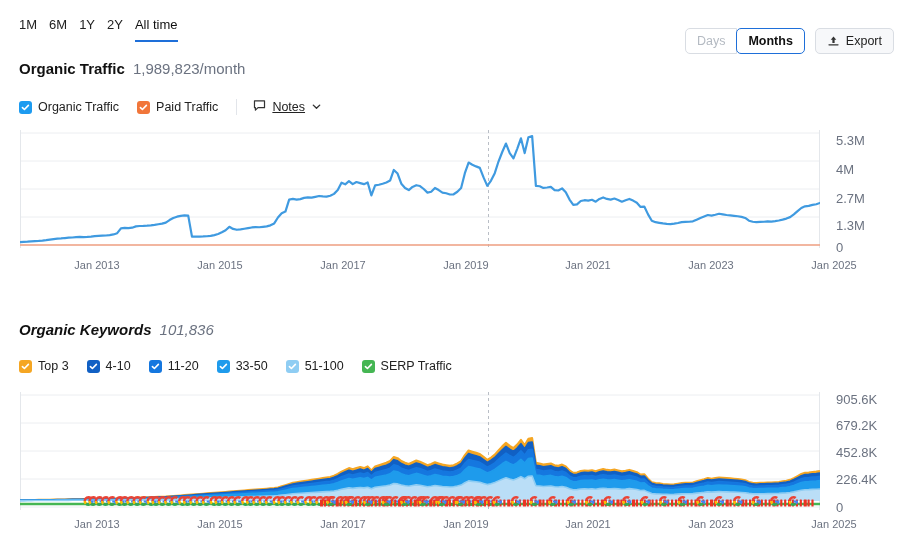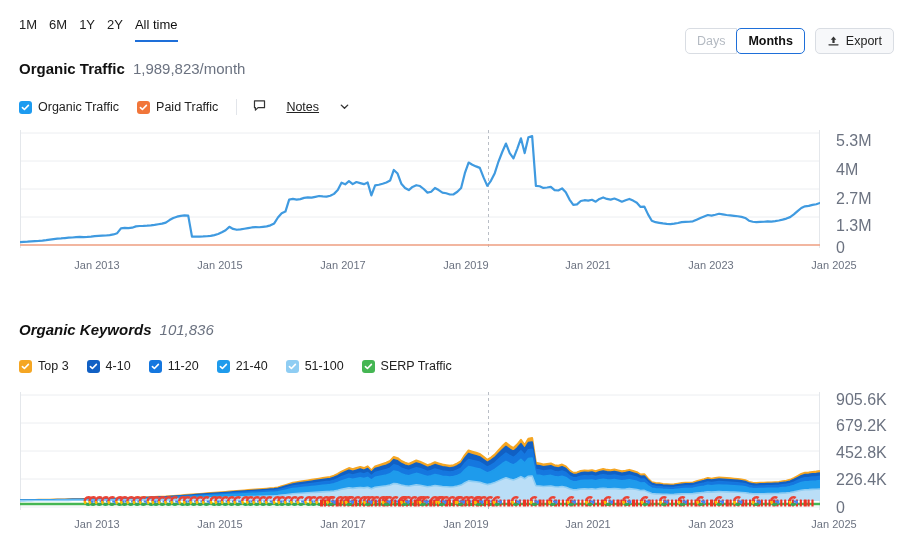--- a/index.html
+++ b/index.html
@@ -74,30 +74,30 @@
     display: flex; align-items: center; justify-content: center;
     flex: 0 0 auto;
   }
   .cb svg { display: block; }
   .legend-label { font-size: 12.5px; color: #222222; }
 
   .legend-divider {
     width: 1px; height: 16px; background: #e2e5ea; margin: 0 16px 0 0;
   }
   .notes-btn {
-    display: flex; align-items: center; gap: 20px; cursor: pointer; text-decoration: underline;
+    display: flex; align-items: center; gap: 6px; cursor: pointer; text-decoration: underline;
   }
   .notes-btn .lbl { font-size: 12.5px; color: #222222; }
 
   
   .chart-wrap { position: absolute; }
   .chart-svg { display: block; }
   .ylabels { position: absolute; }
   .ylabel {
-    position: absolute; font-size: 16px; color: #6b7280;
+    position: absolute; font-size: 13px; color: #6b7280;
     white-space: nowrap; line-height: 11px;
   }
   .xlabels { position: absolute; }
   .xlabel {
     position: absolute; font-size: 11px; color: #6b7280;
     white-space: nowrap; transform: translateX(-50%);
   }
 </style>
 </head>
 <body>
@@ -228,21 +228,21 @@
           </svg>
       </span>
       <span class="legend-label">11-20</span>
     </div>
     <div class="legend-item">
       <span class="cb" style="background:#1e9bec;">
         <svg width="9" height="9" viewBox="0 0 10 10">
             <path d="M1.6 5.1 L3.8 7.2 L8.2 2.6" stroke="#fff" stroke-width="1.8" fill="none" stroke-linecap="round" stroke-linejoin="round"></path>
           </svg>
       </span>
-      <span class="legend-label">21-40</span>
+      <span class="legend-label">33-50</span>
     </div>
     <div class="legend-item">
       <span class="cb" style="background:#8fcdf3;">
         <svg width="9" height="9" viewBox="0 0 10 10">
             <path d="M1.6 5.1 L3.8 7.2 L8.2 2.6" stroke="#fff" stroke-width="1.8" fill="none" stroke-linecap="round" stroke-linejoin="round"></path>
           </svg>
       </span>
       <span class="legend-label">51-100</span>
     </div>
     <div class="legend-item">

